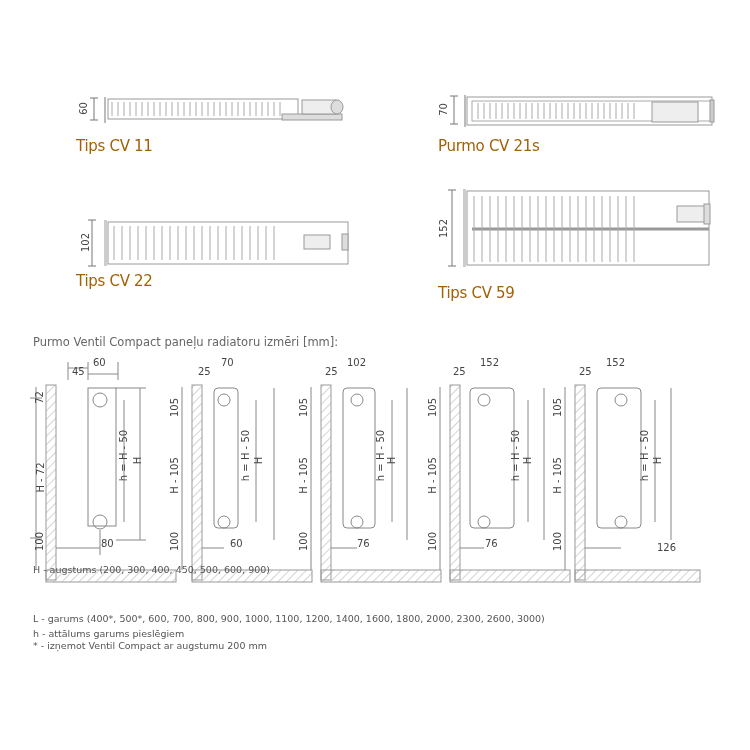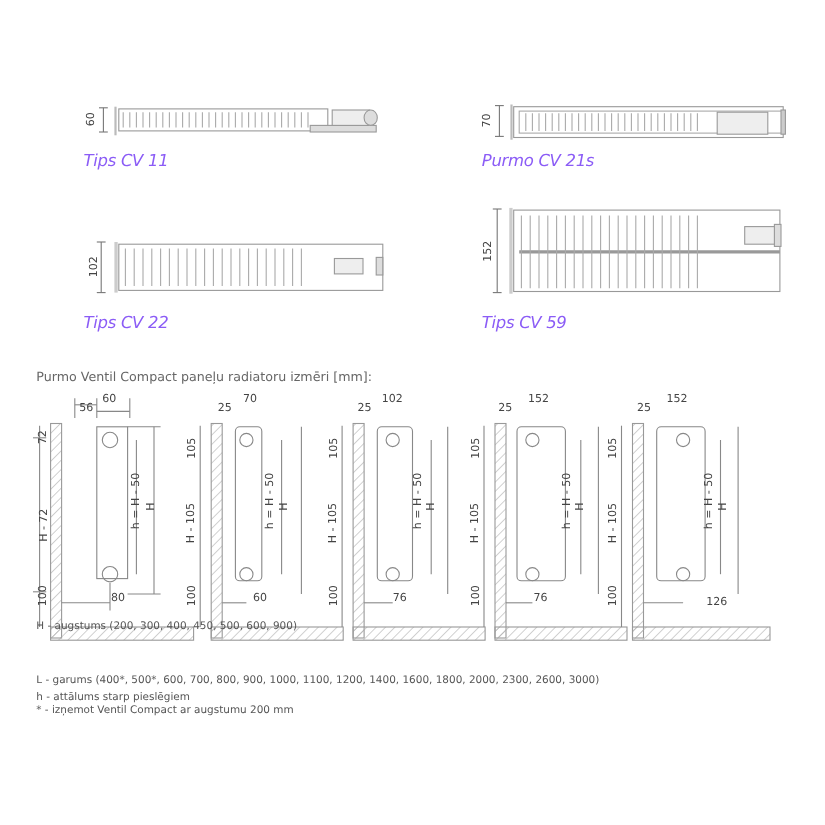--- a/index.html
+++ b/index.html
@@ -1,17 +1,17 @@
 <!DOCTYPE html>
 <html><head>
 <meta charset="utf-8">
 <style>
   html,body{margin:0;padding:0;background:#fff;}
   body{width:750px;height:750px;position:relative;overflow:hidden;font-family:"DejaVu Sans","Liberation Sans",sans-serif;color:#555;}
-  .tips{position:absolute;font-size:15px;color:#8b5cf6;letter-spacing:-0.3px;font-style:italic;}
+  .tips{position:absolute;font-size:15px;color:#a16207;letter-spacing:-0.3px;}
   .dim{position:absolute;font-size:10px;color:#444;}
   .rot{position:absolute;font-size:10px;color:#444;transform:rotate(-90deg);transform-origin:center center;white-space:nowrap;}
   .heading{position:absolute;left:33px;top:335px;font-size:11.5px;color:#666;}
   .legend{position:absolute;left:33px;font-size:9.5px;color:#555;}
   svg{position:absolute;overflow:visible;}
 </style>
 </head>
 <body>
 
 <div>
@@ -57,21 +57,21 @@
       <line x1="-4" y1="48" x2="4" y2="48" stroke="#777"></line>
     <rect x="12" y="2" width="3" height="46" fill="#ccc"></rect>
     <rect x="16" y="4" width="240" height="42" fill="none" stroke="#999"></rect>
     <g stroke="#aaa" fill="none">
         <path d="M22 8 v34 M30 8 v34 M38 8 v34 M46 8 v34 M54 8 v34 M62 8 v34 M70 8 v34 M78 8 v34 M86 8 v34 M94 8 v34 M102 8 v34 M110 8 v34 M118 8 v34 M126 8 v34 M134 8 v34 M142 8 v34 M150 8 v34 M158 8 v34 M166 8 v34 M174 8 v34 M182 8 v34"></path>
       </g>
     <rect x="212" y="17" width="26" height="14" fill="#eee" stroke="#999"></rect>
     <rect x="250" y="16" width="6" height="16" fill="#ddd" stroke="#999"></rect>
   </svg>
   <span class="rot" style="left:76px;top:237px">102</span>
-  <span class="tips" style="left:76px;top:284px">Tips CV 22</span>
+  <span class="tips" style="left:76px;top:272px">Tips CV 22</span>
 </div>
 
 <div>
   <svg width="270" height="80" style="left:452px;top:188px">
     <line x1="0" y1="2" x2="0" y2="78" stroke="#777"></line>
       <line x1="-4" y1="2" x2="4" y2="2" stroke="#777"></line>
       <line x1="-4" y1="78" x2="4" y2="78" stroke="#777"></line>
     <rect x="11" y="1" width="3" height="78" fill="#ccc"></rect>
     <rect x="15" y="3" width="242" height="74" fill="none" stroke="#999"></rect>
     <line x1="20" y1="41" x2="257" y2="41" stroke="#999" stroke-width="3"></line>
@@ -107,21 +107,21 @@
     <line x1="6" y1="37" x2="6" y2="220" stroke="#888"></line>
     <line x1="0" y1="48" x2="12" y2="48" stroke="#888"></line>
       <line x1="0" y1="188" x2="12" y2="188" stroke="#888"></line>
     <line x1="94" y1="50" x2="94" y2="172" stroke="#888"></line>
       <line x1="110" y1="38" x2="110" y2="190" stroke="#888"></line>
     <line x1="86" y1="38" x2="116" y2="38" stroke="#888"></line>
       <line x1="86" y1="190" x2="116" y2="190" stroke="#888"></line>
     <line x1="26" y1="198" x2="70" y2="198" stroke="#888"></line>
       <line x1="70" y1="180" x2="70" y2="205" stroke="#888"></line>
   </svg>
-  <span class="dim" style="left:72px;top:366px">56</span>
+  <span class="dim" style="left:72px;top:366px">45</span>
   <span class="dim" style="left:93px;top:357px">60</span>
   <span class="rot" style="left:33px;top:392px">72</span>
   <span class="rot" style="left:25px;top:472px">H - 72</span>
   <span class="rot" style="left:30px;top:536px">100</span>
   <span class="rot" style="left:98px;top:450px">h = H - 50</span>
   <span class="rot" style="left:134px;top:455px">H</span>
   <span class="dim" style="left:101px;top:538px">80</span>
 </div>
 
 <div>
@@ -202,19 +202,19 @@
       <line x1="110" y1="38" x2="110" y2="190" stroke="#888"></line>
     <line x1="24" y1="198" x2="60" y2="198" stroke="#888"></line>
   </svg>
   <span class="dim" style="left:579px;top:366px">25</span>
   <span class="dim" style="left:606px;top:357px">152</span>
   <span class="rot" style="left:548px;top:402px">105</span>
   <span class="rot" style="left:539px;top:470px">H - 105</span>
   <span class="rot" style="left:548px;top:536px">100</span>
   <span class="rot" style="left:619px;top:450px">h = H - 50</span>
   <span class="rot" style="left:654px;top:455px">H</span>
-  <span class="dim" style="left:642px;top:542px">126</span>
+  <span class="dim" style="left:657px;top:542px">126</span>
 </div>
 
 <div class="legend" style="top:564px">H - augstums (200, 300, 400, 450, 500, 600, 900)</div>
 <div class="legend" style="top:613px">L - garums (400*, 500*, 600, 700, 800, 900, 1000, 1100, 1200, 1400, 1600, 1800, 2000, 2300, 2600, 3000)</div>
-<div class="legend" style="top:628px">h - attālums starp pieslēgiem</div>
+<div class="legend" style="top:628px">h - attālums garums pieslēgiem</div>
 <div class="legend" style="top:640px">* - izņemot Ventil Compact ar augstumu 200 mm</div>
 
 </body></html>

